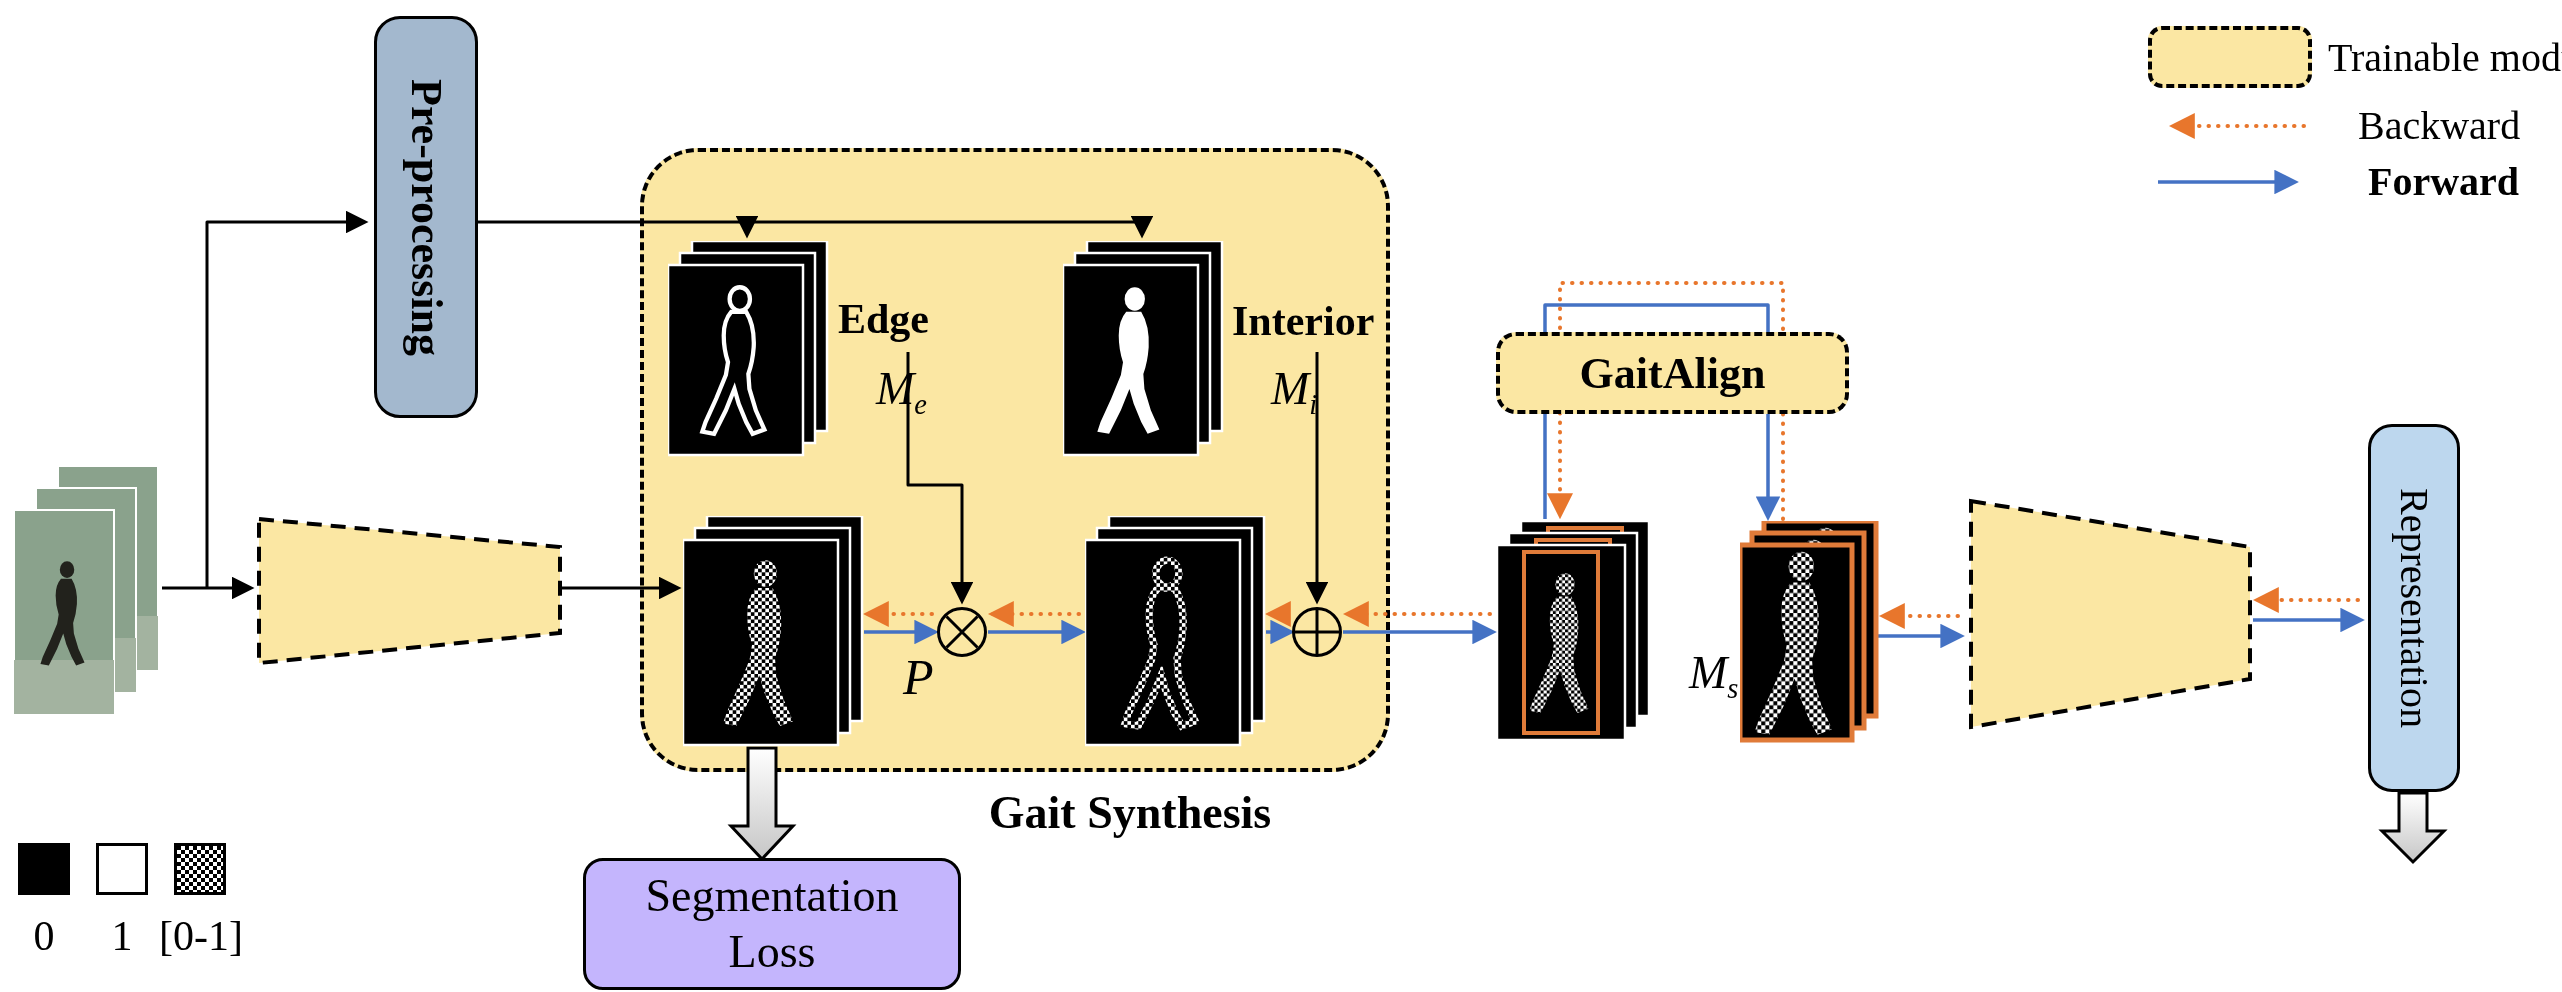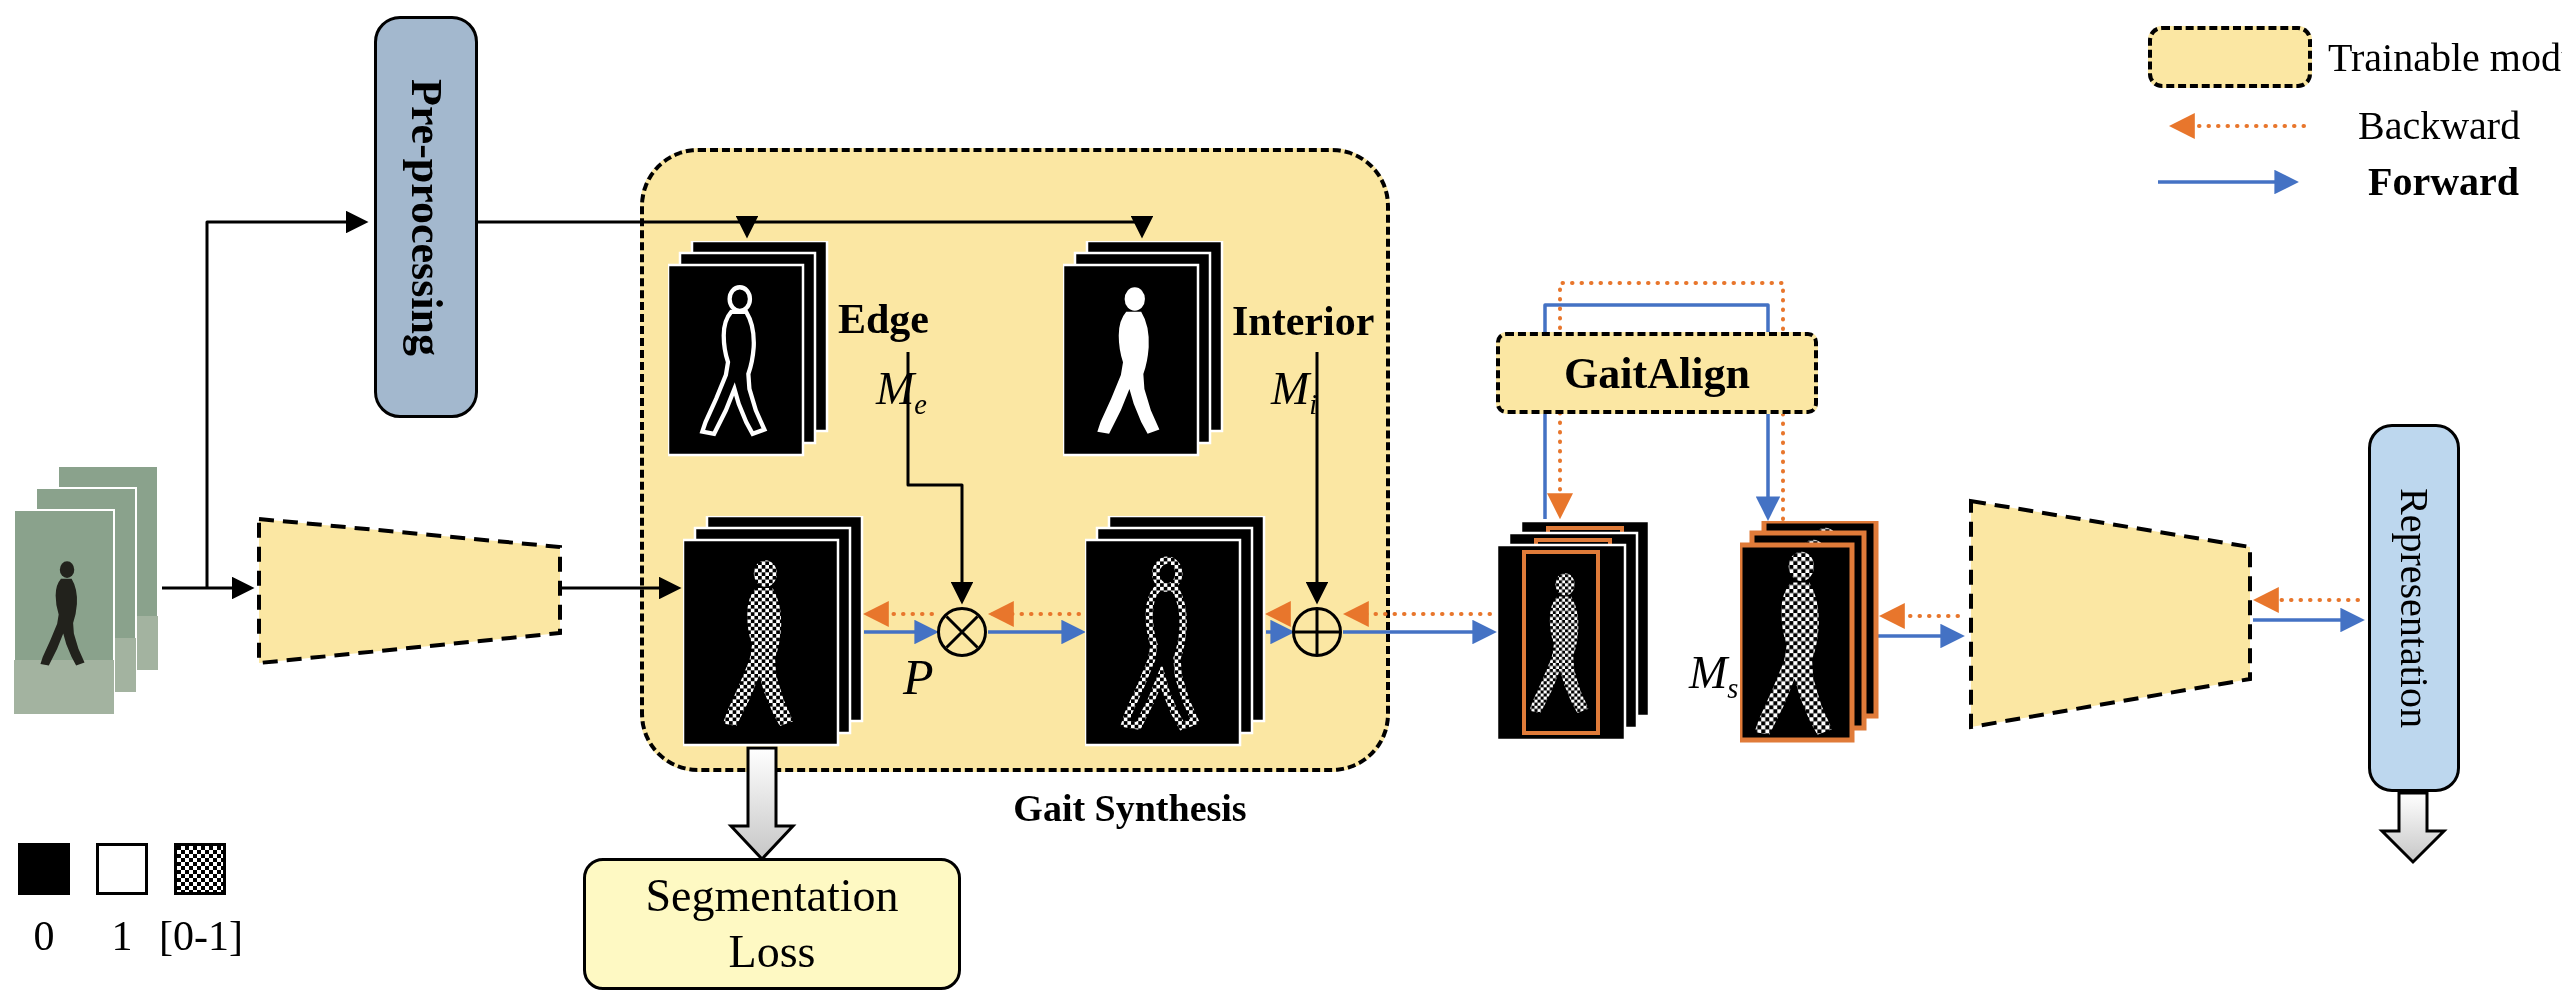--- a/index.html
+++ b/index.html
@@ -7,21 +7,21 @@
           font-family:"Liberation Serif","DejaVu Serif",serif;color:#000;}
   .abs{position:absolute;}
   svg.abs{display:block;}
   .module{border:4px dashed #000;background:#FBE7A3;display:flex;align-items:center;justify-content:center;box-sizing:border-box;}
   .solidbox{border:3px solid #000;display:flex;align-items:center;justify-content:center;box-sizing:border-box;}
   .vtext{writing-mode:vertical-rl;text-orientation:mixed;}
   .lbl{white-space:nowrap;}
   .bold{font-weight:bold;}
   .sym{font-style:italic;font-size:46px;margin-left:31px;}
   .sym sub{font-size:0.62em;font-style:italic;}
-  .lossbox{background:#fef9c3;border:3px solid #000;border-radius:20px;display:flex;align-items:center;justify-content:center;text-align:center;font-size:46px;line-height:1.22;}
+  .lossbox{background:#c4b5fd;border:3px solid #000;border-radius:20px;display:flex;align-items:center;justify-content:center;text-align:center;font-size:46px;line-height:1.22;}
   .legend-label{font-size:40px;line-height:48px;}
   .pixlabel{font-size:42px;text-align:center;}
   .checker-swatch{background:repeating-conic-gradient(#fff 0 25%, #000 0 50%);background-size:8px 8px;border:3px solid #000;box-sizing:border-box;}
 </style>
 </head>
 <body>
 
 <div class="canvas">
 
   <svg class="abs" width="0" height="0" style="left:0;top:0" aria-hidden="true">
@@ -218,21 +218,21 @@
 
   <svg class="abs" style="left:936px;top:606px" width="52" height="52">
     <circle cx="26" cy="26" r="23.5" fill="#FBE7A3" stroke="#000" stroke-width="3"></circle>
     <path d="M10.5 10.5 L41.5 41.5 M41.5 10.5 L10.5 41.5" stroke="#000" stroke-width="3" fill="none"></path>
   </svg>
   <svg class="abs" style="left:1291px;top:606px" width="52" height="52">
     <circle cx="26" cy="26" r="23.5" fill="#FBE7A3" stroke="#000" stroke-width="3"></circle>
     <path d="M26 3.5 V48.5 M3.5 26 H48.5" stroke="#000" stroke-width="3" fill="none"></path>
   </svg>
 
-  <div class="abs bold" style="left:960px;top:786px;width:340px;text-align:center;font-size:38px;">Gait Synthesis</div>
+  <div class="abs bold" style="left:960px;top:786px;width:340px;text-align:center;font-size:46px;">Gait Synthesis</div>
 
   <svg class="abs" style="left:1497px;top:521px" width="155" height="222">
     <g>
       <rect x="24" y="0" width="128" height="195" fill="#000" stroke="#fff" stroke-width="2.5"></rect>
       <svg x="37" y="10" width="102" height="175" viewBox="0 0 100 140">
           <use href="#personG" fill="url(#chk)"></use>
         </svg>
       <rect x="51" y="7" width="74" height="181" fill="none" stroke="#E07B39" stroke-width="4"></rect>
     </g>
     <g>
@@ -245,21 +245,21 @@
     <g>
       <rect x="0" y="24" width="128" height="195" fill="#000" stroke="#fff" stroke-width="2.5"></rect>
       <svg x="13" y="34" width="102" height="175" viewBox="0 0 100 140">
           <use href="#personG" fill="url(#chk)"></use>
         </svg>
       <rect x="27" y="31" width="74" height="181" fill="none" stroke="#E07B39" stroke-width="4"></rect>
     </g>
   </svg>
   <div class="abs sym" style="left:1658px;top:646px;"><i>M</i><sub>s</sub></div>
 
-  <div class="abs module bold" style="left:1496px;top:332px;width:322px;height:82px;border-radius:10px;font-size:44px;">
+  <div class="abs module bold" style="left:1496px;top:332px;width:353px;height:82px;border-radius:20px;font-size:44px;">
     <span>GaitAlign</span>
   </div>
 
   <svg class="abs" style="left:1740px;top:521px" width="140" height="222">
     <g>
       <rect x="24" y="0" width="112" height="195" fill="#000" stroke="#E07B39" stroke-width="5"></rect>
       <svg x="28" y="4" width="104" height="187" viewBox="0 0 100 140" preserveAspectRatio="xMidYMax slice">
           <use href="#personG" fill="url(#chk)"></use>
         </svg>
     </g>

